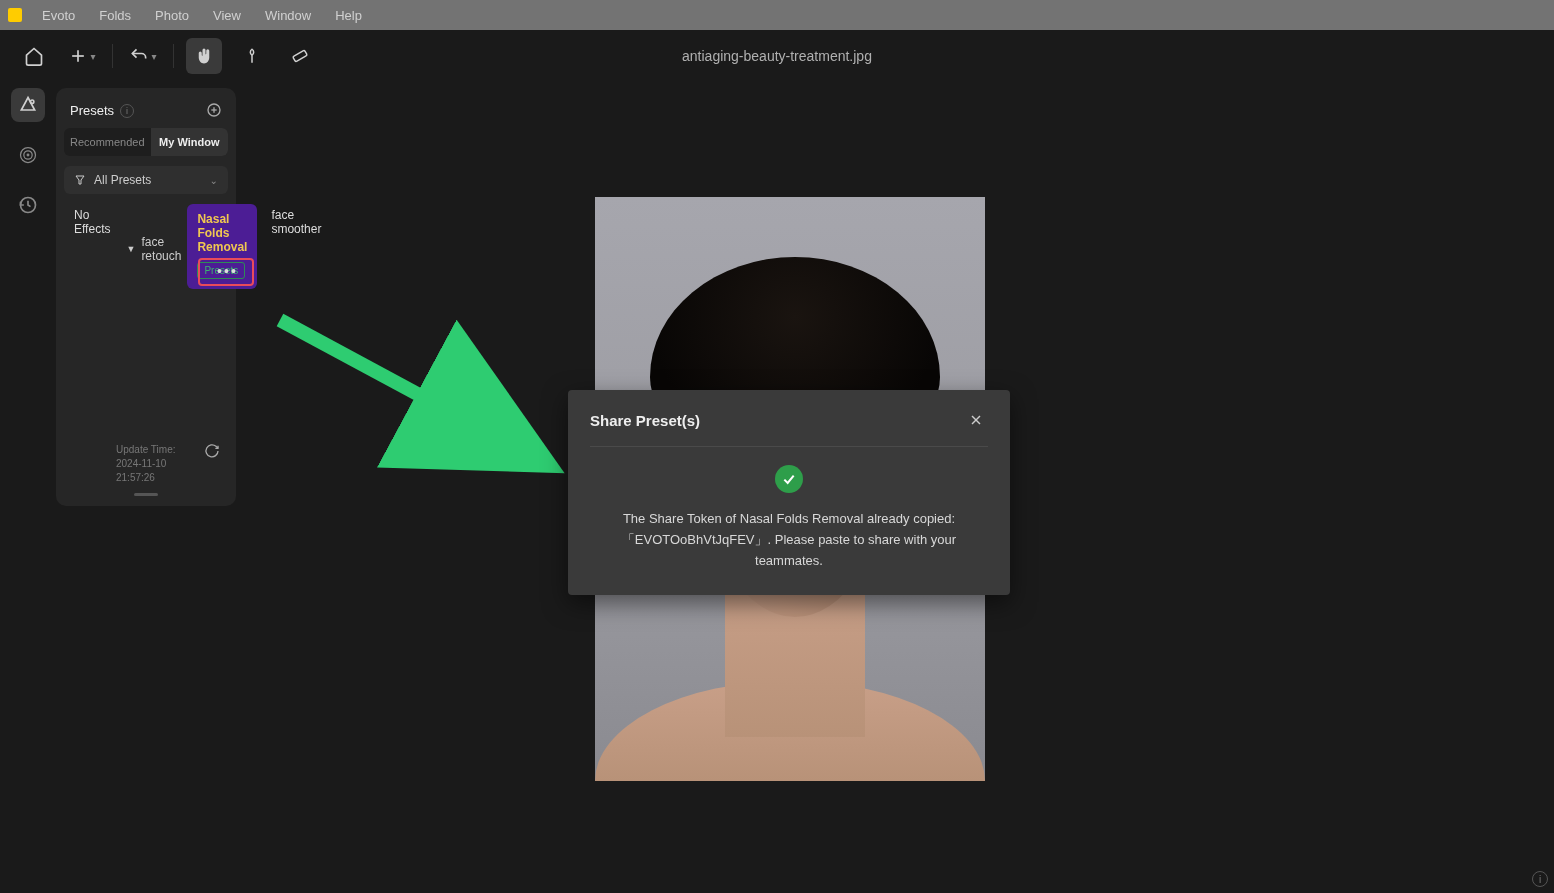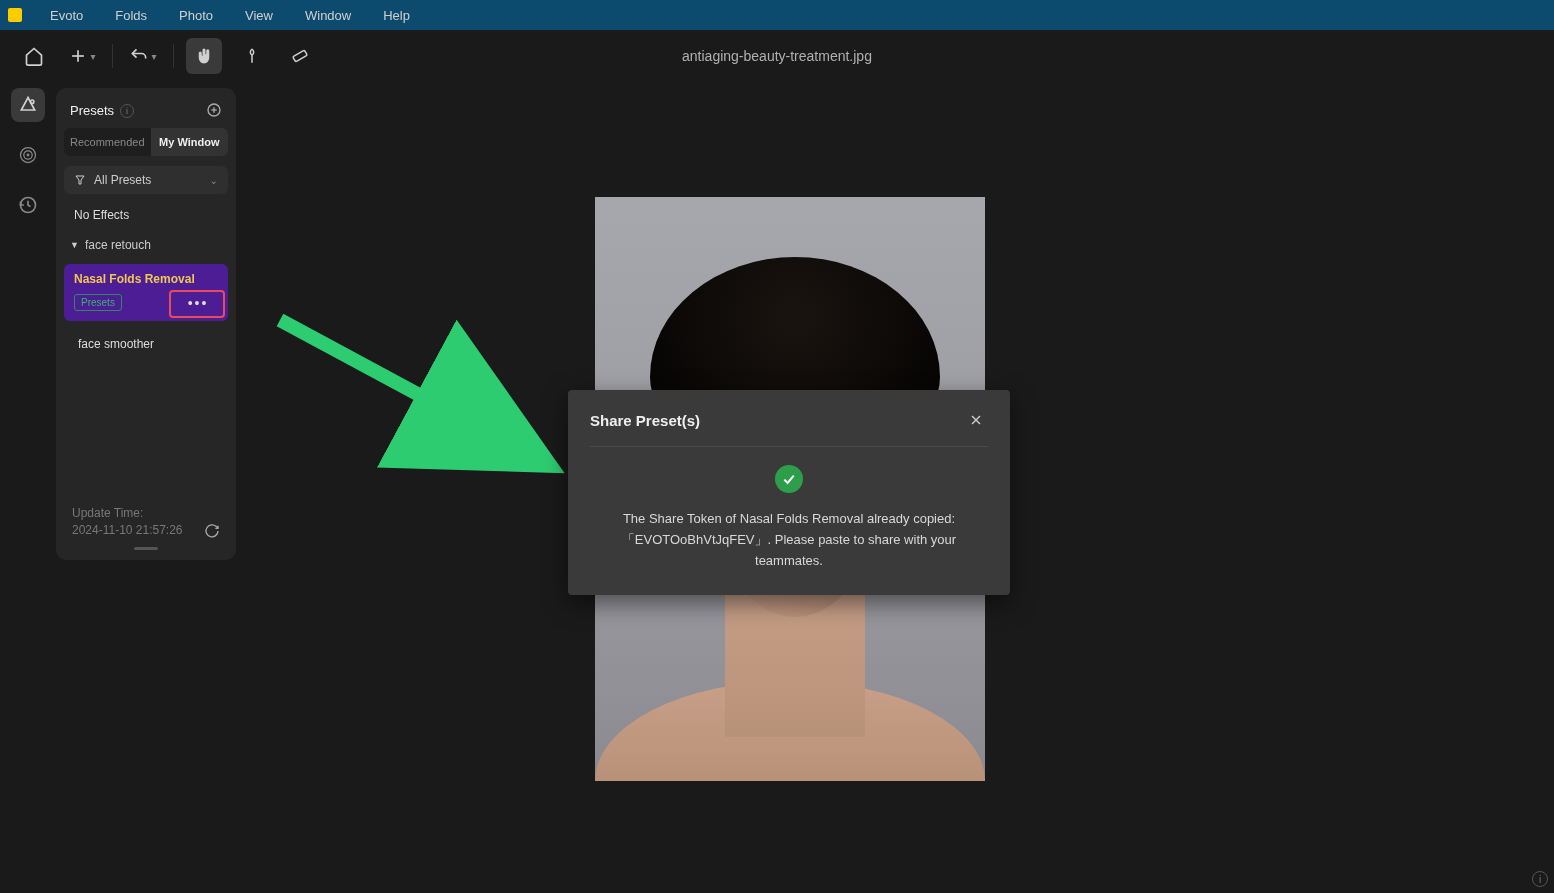--- a/index.html
+++ b/index.html
@@ -10,22 +10,22 @@
       font-family: -apple-system, BlinkMacSystemFont, "Segoe UI", sans-serif;
       color: #d0d0d0;
       overflow: hidden;
       position: relative;
     }
     .menubar {
       height: 30px;
       display: flex;
       align-items: center;
       padding: 0 8px;
-      gap: 8px;
-      background: #0c4a6e;
+      gap: 0;
+      background: #737373;
       font-size: 13px;
     }
     .app-logo {
       width: 14px;
       height: 14px;
       background: #ffcc00;
       border-radius: 2px;
       margin-right: 8px;
     }
     .menu-item {
@@ -155,21 +155,21 @@
       justify-content: space-between;
       font-size: 12px;
       color: #ccc;
       cursor: pointer;
     }
     .filter-left { display: flex; align-items: center; gap: 8px; justify-content: space-between; }
     .preset-list {
       margin-top: 6px;
       flex: 1;
       display: flex;
-      flex-direction: column;
+      flex-direction: row;
     }
     .preset-item {
       padding: 8px 10px;
       font-size: 12px;
       color: #ddd;
       cursor: pointer;
     }
     .group-header {
       display: flex;
       align-items: center;
@@ -221,25 +221,26 @@
       bottom: 3px;
       width: 56px;
       height: 28px;
       border: 2px solid #e94b5a;
       border-radius: 4px;
       pointer-events: none;
     }
     .update-row {
       margin-top: 140px;
       display: flex;
-      align-items: flex-end;
+      align-items: flex-start;
       justify-content: space-between;
       padding: 6px 8px 0 8px;
-      font-size: 12px;
+      font-size: 10px;
       color: #777;
+      margin-left: 44px;
     }
     .update-left { line-height: 1.4; }
     .drag-handle {
       width: 24px;
       height: 3px;
       background: #555;
       border-radius: 2px;
       margin: 8px auto 0 auto;
     }
     .canvas-area {

